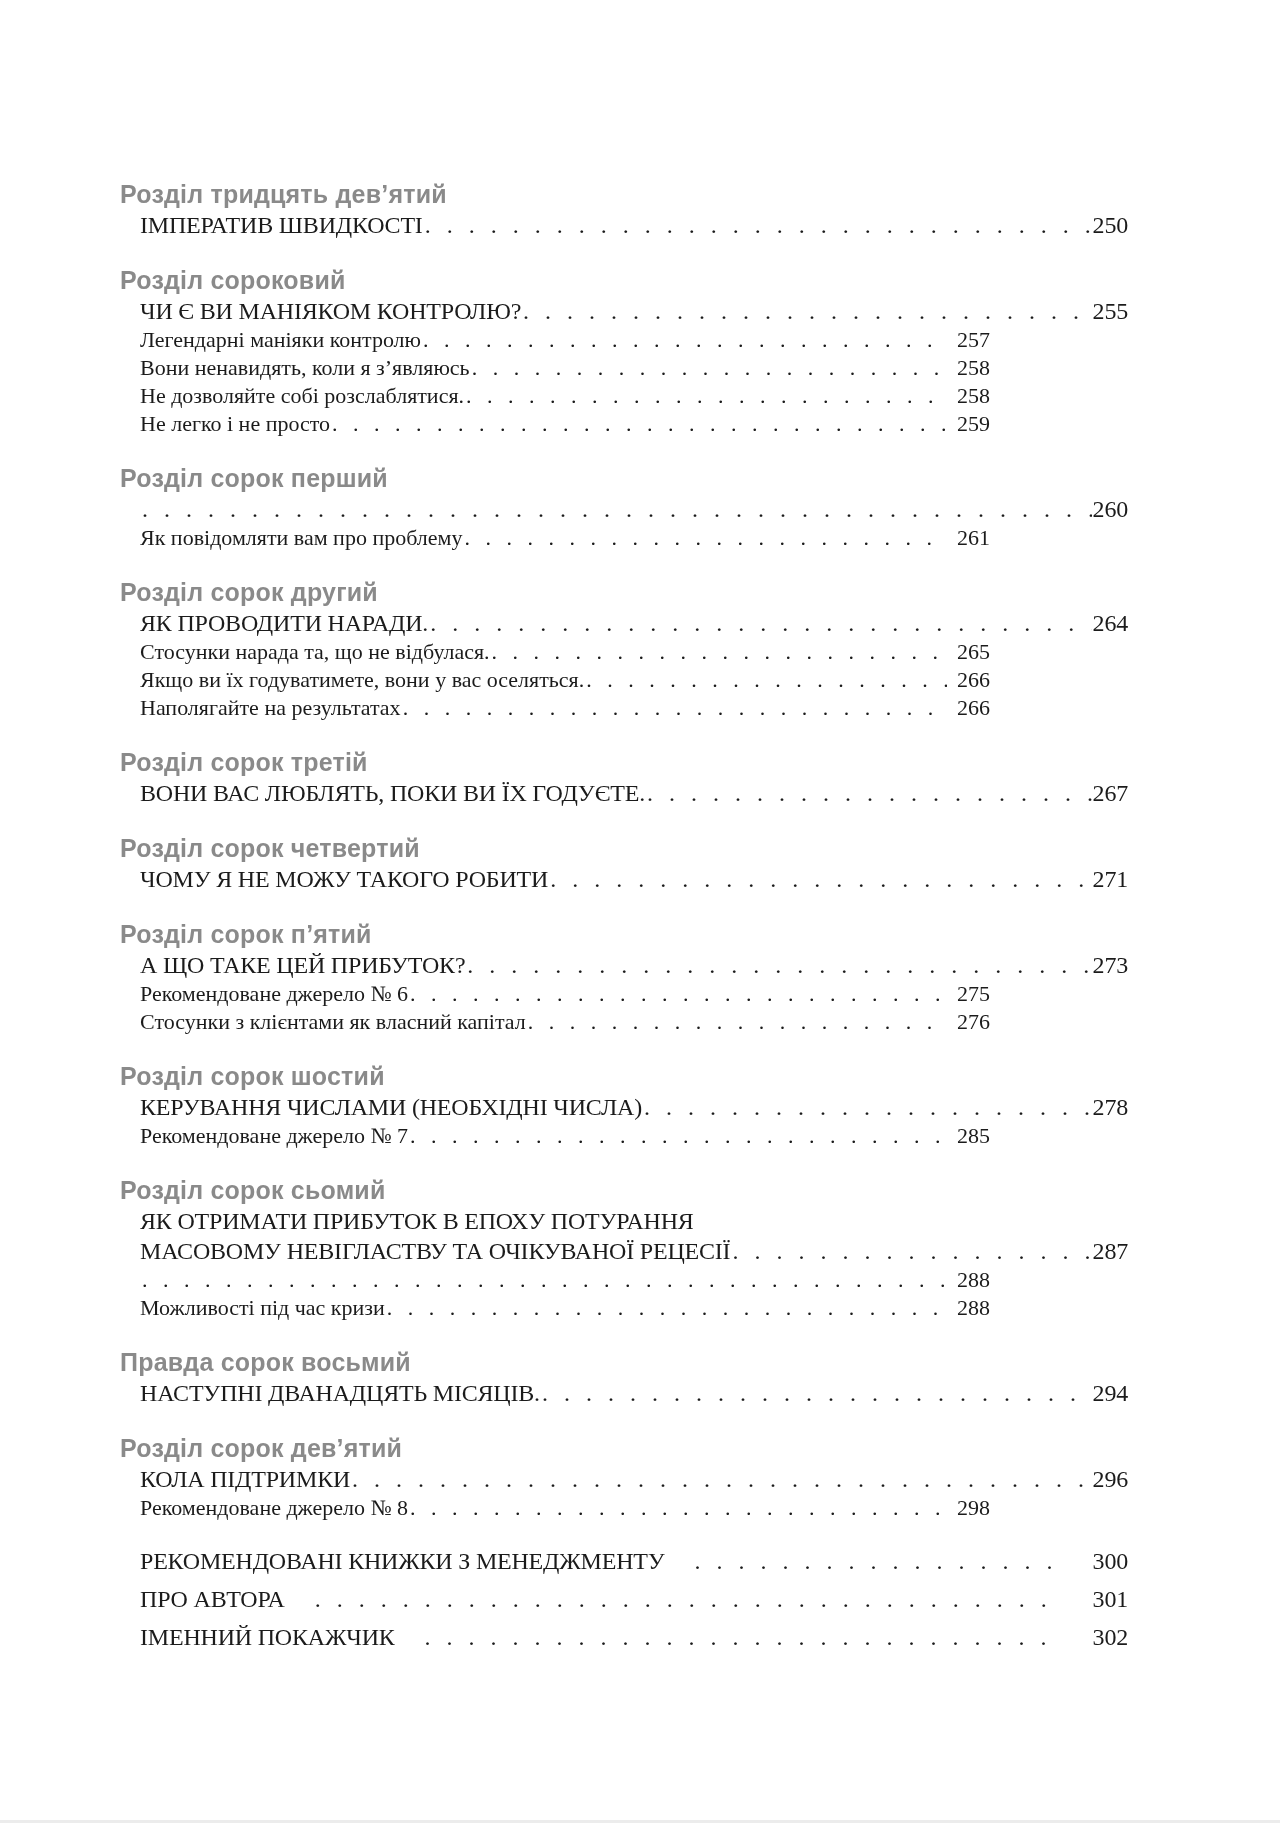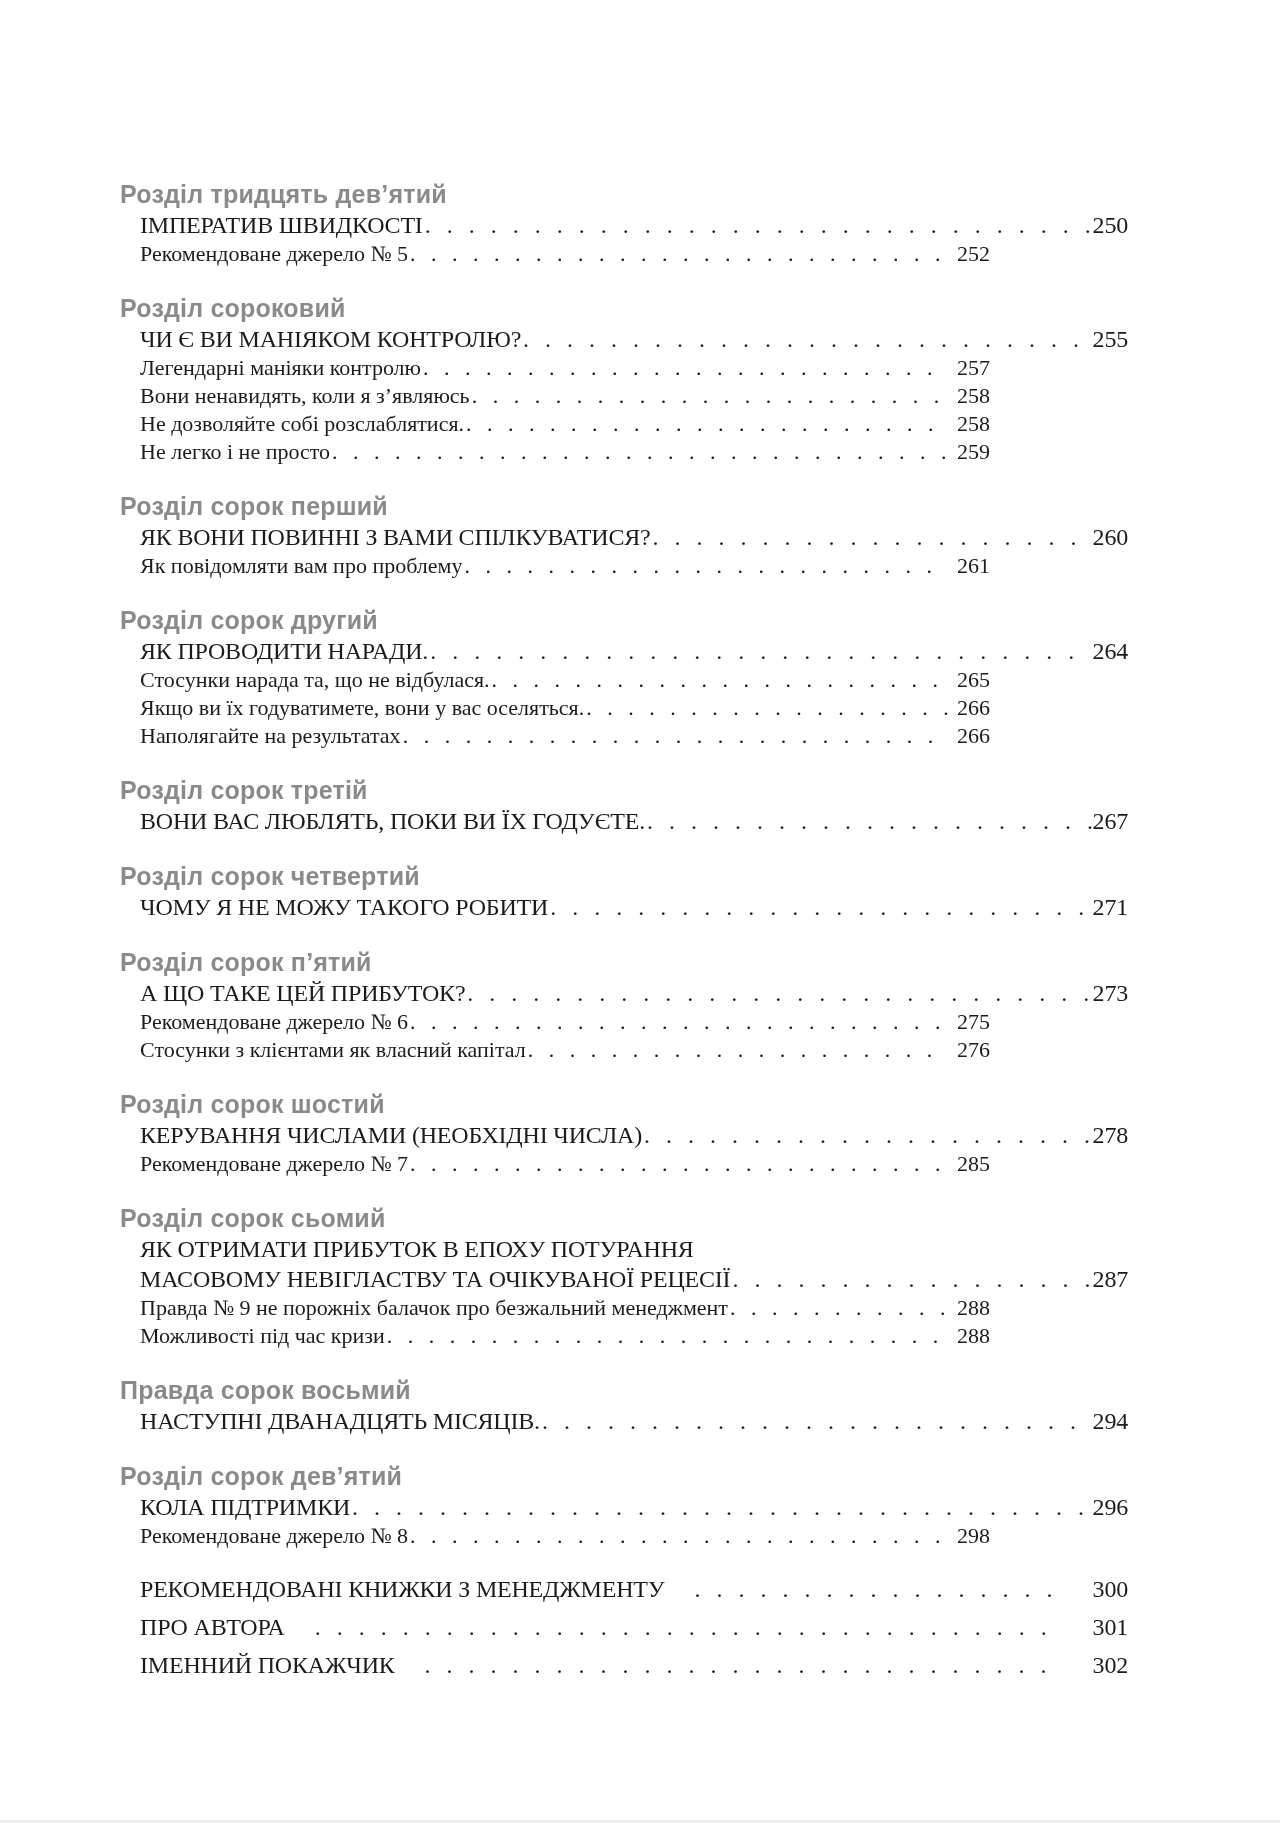--- a/index.html
+++ b/index.html
@@ -89,25 +89,20 @@
 
 <main class="toc">
   <div>
       <section class="section">
         <div class="heading">Розділ тридцять дев’ятий</div>
         <div class="row chapter">
           <span class="label">ІМПЕРАТИВ ШВИДКОСТІ</span>
           <span class="leader"></span>
           <span class="pagenum">250</span>
         </div>
-        <div class="row sub">
-          <span class="label">Рекомендоване джерело № 5</span>
-          <span class="leader"></span>
-          <span class="pagenum">252</span>
-        </div>
       </section>
       <section class="section">
         <div class="heading">Розділ сороковий</div>
         <div class="row chapter">
           <span class="label">ЧИ Є ВИ МАНІЯКОМ КОНТРОЛЮ?</span>
           <span class="leader"></span>
           <span class="pagenum">255</span>
         </div>
         <div class="row sub">
           <span class="label">Легендарні маніяки контролю</span>
@@ -126,21 +121,20 @@
         </div>
         <div class="row sub">
           <span class="label">Не легко і не просто</span>
           <span class="leader"></span>
           <span class="pagenum">259</span>
         </div>
       </section>
       <section class="section">
         <div class="heading">Розділ сорок перший</div>
         <div class="row chapter">
-          <span class="label">ЯК ВОНИ ПОВИННІ З ВАМИ СПІЛКУВАТИСЯ?</span>
           <span class="leader"></span>
           <span class="pagenum">260</span>
         </div>
         <div class="row sub">
           <span class="label">Як повідомляти вам про проблему</span>
           <span class="leader"></span>
           <span class="pagenum">261</span>
         </div>
       </section>
       <section class="section">
@@ -219,21 +213,20 @@
           <span class="label">ЯК ОТРИМАТИ ПРИБУТОК В ЕПОХУ ПОТУРАННЯ</span>
           <span class="leader"></span>
           <span class="pagenum"></span>
         </div>
         <div class="row chapter">
           <span class="label">МАСОВОМУ НЕВІГЛАСТВУ ТА ОЧІКУВАНОЇ РЕЦЕСІЇ </span>
           <span class="leader"></span>
           <span class="pagenum">287</span>
         </div>
         <div class="row sub">
-          <span class="label">Правда № 9 не порожніх балачок про безжальний менеджмент</span>
           <span class="leader"></span>
           <span class="pagenum">288</span>
         </div>
         <div class="row sub">
           <span class="label">Можливості під час кризи</span>
           <span class="leader"></span>
           <span class="pagenum">288</span>
         </div>
       </section>
       <section class="section">

